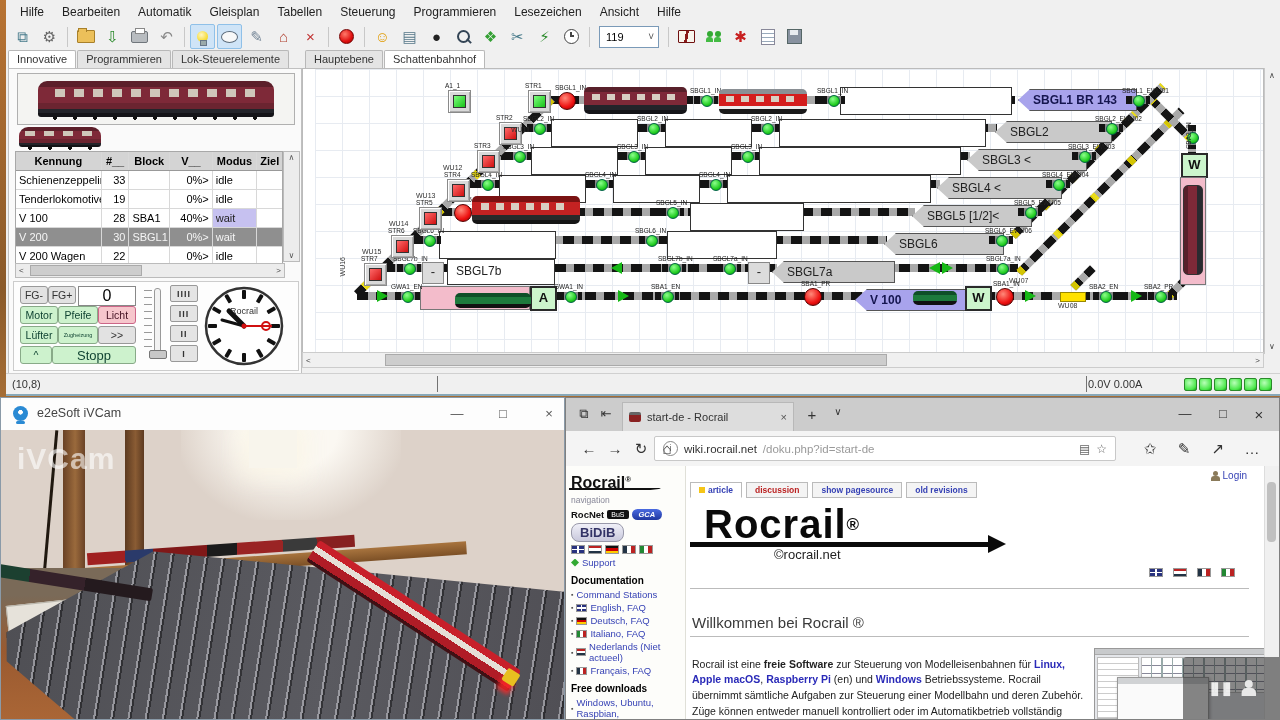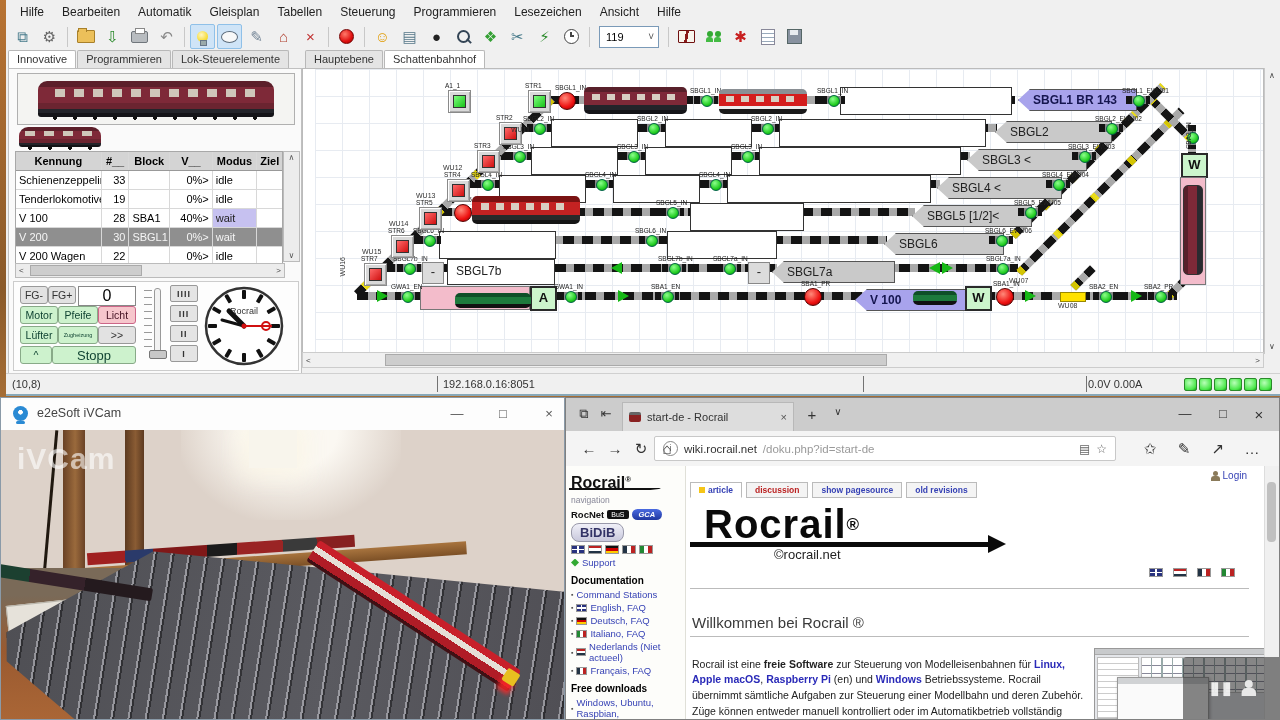--- a/index.html
+++ b/index.html
@@ -674,21 +674,20 @@
       <div class="scr-arrow" style="left:4px;bottom:2px;">∨</div>
     </div>
     <div id="plan-hscroll">
       <span class="scr-arrow" style="left:3px;top:2px;">&lt;</span>
       <div class="thumb"></div>
       <span class="scr-arrow" style="right:3px;top:2px;">&gt;</span>
     </div>
 
     <div id="statusbar">
       <div class="sb-cell" style="left:6px;width:425px;">(10,8)</div>
-      <div class="sb-cell" style="left:437px;width:420px;">192.168.0.16:8051</div>
       <div class="sb-cell" style="left:858px;width:222px;"></div>
       <div class="sb-cell" style="left:1082px;width:110px;border-right:none;">0.0V 0.00A</div>
       <div id="leds">
           <div class="led"></div>
           <div class="led"></div>
           <div class="led"></div>
           <div class="led"></div>
           <div class="led"></div>
           <div class="led"></div>
         </div>

